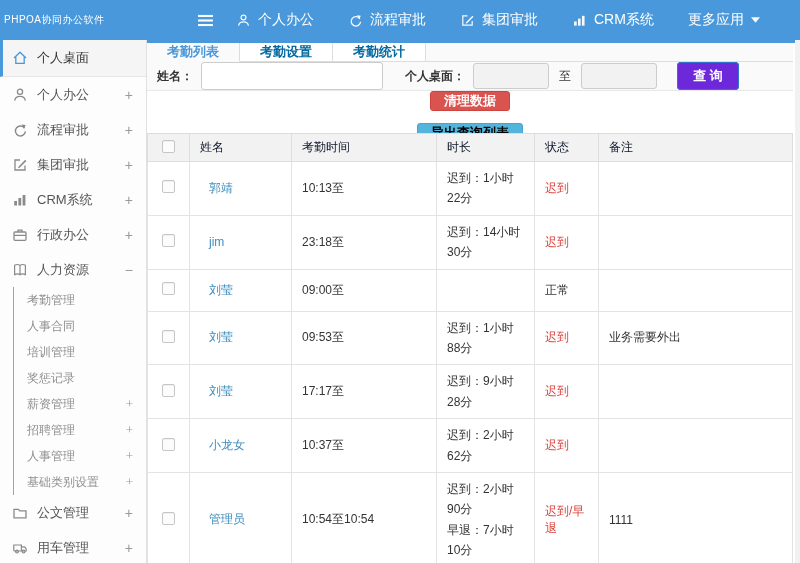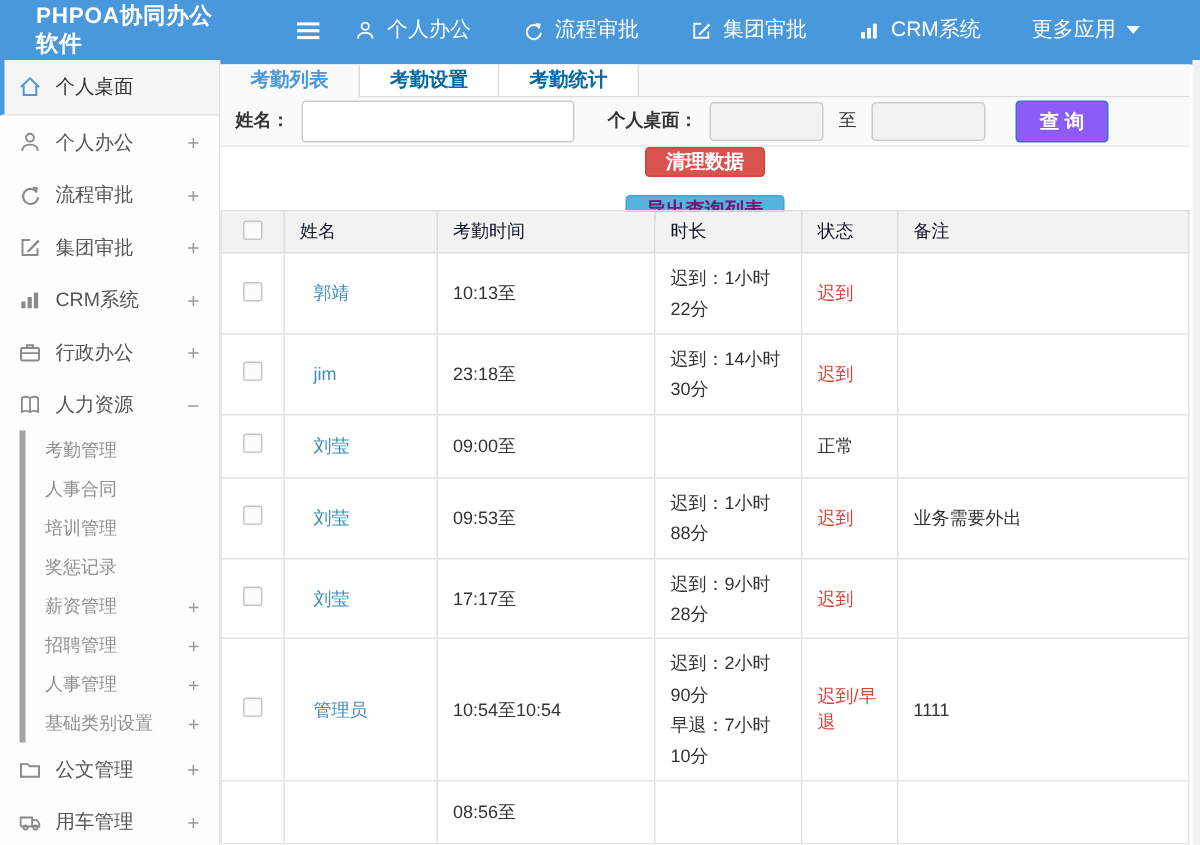--- a/index.html
+++ b/index.html
@@ -1,67 +1,67 @@
 <!DOCTYPE html>
 <html><head>
 <meta charset="utf-8">
 <style>
   * { margin:0; padding:0; box-sizing:border-box; }
   html,body { width:800px; height:563px; overflow:hidden; background:#fff;
     font-family:"Liberation Sans","DejaVu Sans",sans-serif; font-size:12px; color:#333; }
 
   
   .topbar { height:40px; background:#4898db; display:flex; align-items:center; color:#fff; }
-  .brand { width:150px; padding-left:24px; font-size:15px; font-weight:bold; letter-spacing:.5px; }
+  .brand { width:150px; padding-left:4px; font-size:10px; font-weight:normal; letter-spacing:.5px; }
   .menu-toggle { width:26px; display:flex; align-items:center; justify-content:center; margin:0 18px 0 42px; cursor:pointer; }
   .topnav { display:flex; align-items:center; gap:34px; }
   .topnav .nav-item { display:flex; align-items:center; gap:7px; font-size:14px; cursor:pointer; }
   .topnav svg { opacity:.95; }
 
   
   .page-body { display:flex; height:523px; }
 
   
   .sidebar { width:147px; background:#fdfdfd; border-right:1px solid #e0e0e0; overflow:hidden; }
   .side-item { height:35px; display:flex; align-items:center; padding:0 13px 0 12px; color:#555;
     font-size:13px; cursor:pointer; }
   .side-item .s-icon { width:16px; height:16px; margin-right:9px; color:#8a8a8a; flex:none; display:flex; align-items:center; }
   .side-item .s-label { flex:1; }
   .side-item .expander { color:#999; font-size:14px; font-weight:400; }
   .side-item.active { height:37px; background:#f5f5f5; border-left:3px solid #4898db;
     border-bottom:1px solid #e6e6e6; padding-left:9px; color:#333; }
   .side-item.active .s-icon { color:#4898db; }
-  .submenu { margin-left:13px; border-left:4px solid #a3a3a3; }
+  .submenu { margin-left:13px; border-left:1px solid #a3a3a3;font-family:Liberation Serif, serif; }
   .sub-item { height:26px; display:flex; align-items:center; padding:0 13px; color:#8f8f8f;
     font-size:12px; cursor:pointer; }
   .sub-item .s-label { flex:1; }
   .sub-item .expander { color:#999; font-size:13px; }
 
   
   .main { flex:1; display:flex; flex-direction:column; border-top:3px solid #4898db; background:#fff; padding-right:7px; }
   .tabstrip { height:28px; display:flex; background:#fafafa; border-bottom:1px solid #ddd; }
   .tab { padding:0 20px; display:flex; align-items:center; font-size:13px; font-weight:bold;
     border-right:1px solid #ddd; background:#fff; cursor:pointer; color:#0369a1; }
   .tab.active { background:#fafafa; border-bottom:1px solid #fafafa; margin-bottom:-1px; color:#4898db; }
 
   .filterbar { height:44px; background:#fafafa; border-bottom:1px solid #e8e8e8;
     display:flex; align-items:center; padding:0 10px; gap:8px; }
   .f-label { font-weight:bold; color:#333; }
   .f-input { width:182px; height:28px; border:1px solid #ccc; border-radius:3px; background:#fff; padding:0 6px; font-size:12px; }
   .f-date { width:76px; height:26px; border:1px solid #ccc; border-radius:3px; background:#f2f2f2; padding:0 6px; font-size:12px; }
   .f-label.date { margin-left:14px; }
   .to-label { color:#333; margin:0 2px; }
-  .btn-search { width:62px; height:28px; margin-left:12px; background:#8b5cf6; border:1px solid #3373cc;
+  .btn-search { width:62px; height:28px; margin-left:12px; background:#6d28d9; border:1px solid #3373cc;
     border-radius:3px; color:#fff; font-size:13px; font-weight:bold; cursor:pointer; }
 
   .actionbar { height:42px; display:flex; align-items:center; gap:12px; padding:0 9px; background:#fff;flex-direction:column; }
   .btn-danger { height:30px; padding:0 13px; background:#d9534f; border:1px solid #cf433e;
     border-radius:3px; color:#fff; font-size:13px; font-weight:bold; cursor:pointer; }
   .btn-info { height:18px; padding:0 13px; background:#53b5dc; border:1px solid #43a6cf;
-    border-radius:3px; color:#701a75; font-size:13px; font-weight:bold; cursor:pointer; }
+    border-radius:3px; color:#000000; font-size:13px; font-weight:bold; cursor:pointer; }
 
   
   table.grid { width:100%; border-collapse:collapse; table-layout:fixed; }
   .grid th, .grid td { border:1px solid #e3e3e3; font-weight:400; text-align:left; vertical-align:middle; }
   .grid thead th { background:#f2f2f2; height:28px; padding:0 10px; color:#0f172a; border-color:#ddd; }
   .grid td { height:42px; padding:6px 10px; background:#fff; }
   .grid td.c-name { padding-left:19px; }
   .cb-col { width:42px; text-align:center; }
   .grid th.cb-col, .grid td.cb-col { text-align:center; padding:0; }
   .checkbox { width:13px; height:13px; border:1px solid #c6c6c6; border-radius:2px; background:#fcfcfc;
@@ -368,20 +368,30 @@
           <td class="c-name"><span class="name-link">刘莹</span></td>
           <td>17:17至</td>
           <td class="dur">
               <div>迟到：9小时28分</div>
             </td>
           <td><span class="status" style="color: rgb(217, 67, 60);">迟到</span></td>
           <td></td>
         </tr>
         <tr>
           <td class="cb-col"><span class="checkbox"></span></td>
+          <td class="c-name"><span class="name-link">小龙女</span></td>
+          <td>10:37至</td>
+          <td class="dur">
+              <div>迟到：2小时62分</div>
+            </td>
+          <td><span class="status" style="color: rgb(217, 67, 60);">迟到</span></td>
+          <td></td>
+        </tr>
+        <tr>
+          <td class="cb-col"><span class="checkbox"></span></td>
           <td class="c-name"><span class="name-link">管理员</span></td>
           <td>10:54至10:54</td>
           <td class="dur">
             <div>迟到：2小时90分</div>
             <div>早退：7小时10分</div>
           </td>
           <td><span class="status" style="color: rgb(217, 67, 60);">迟到/早退</span></td>
           <td>1111</td>
         </tr>
         <tr>

